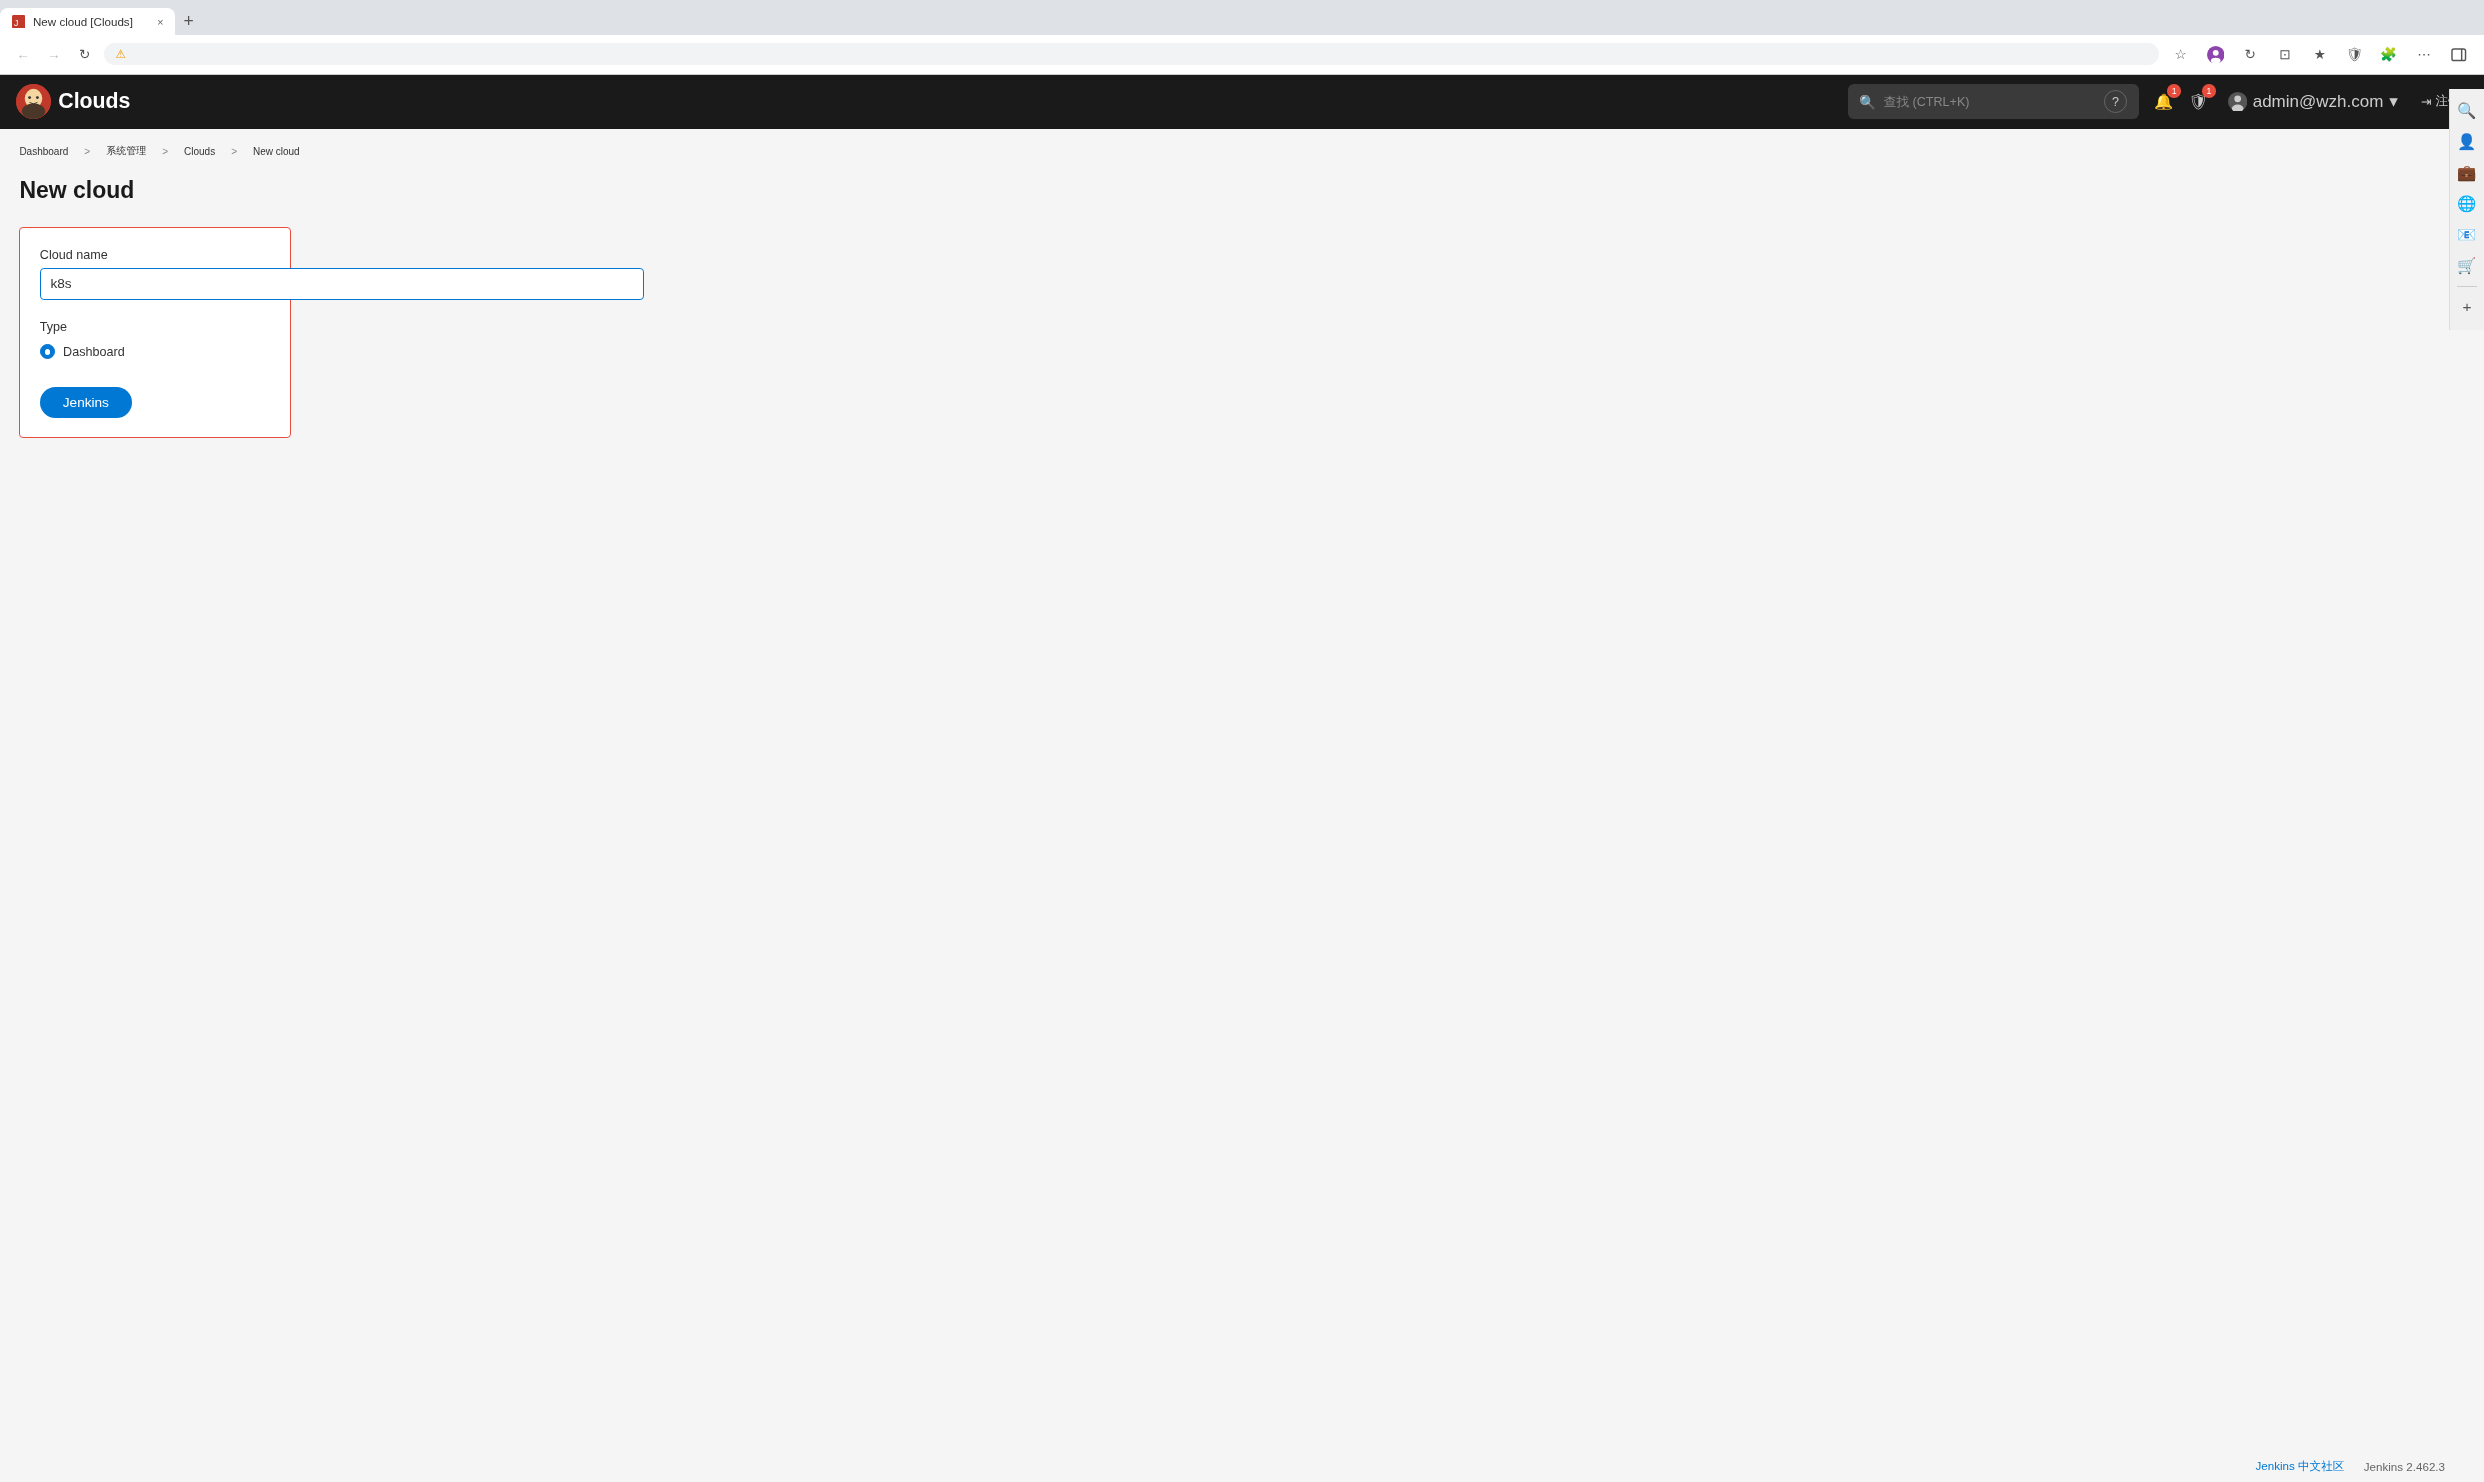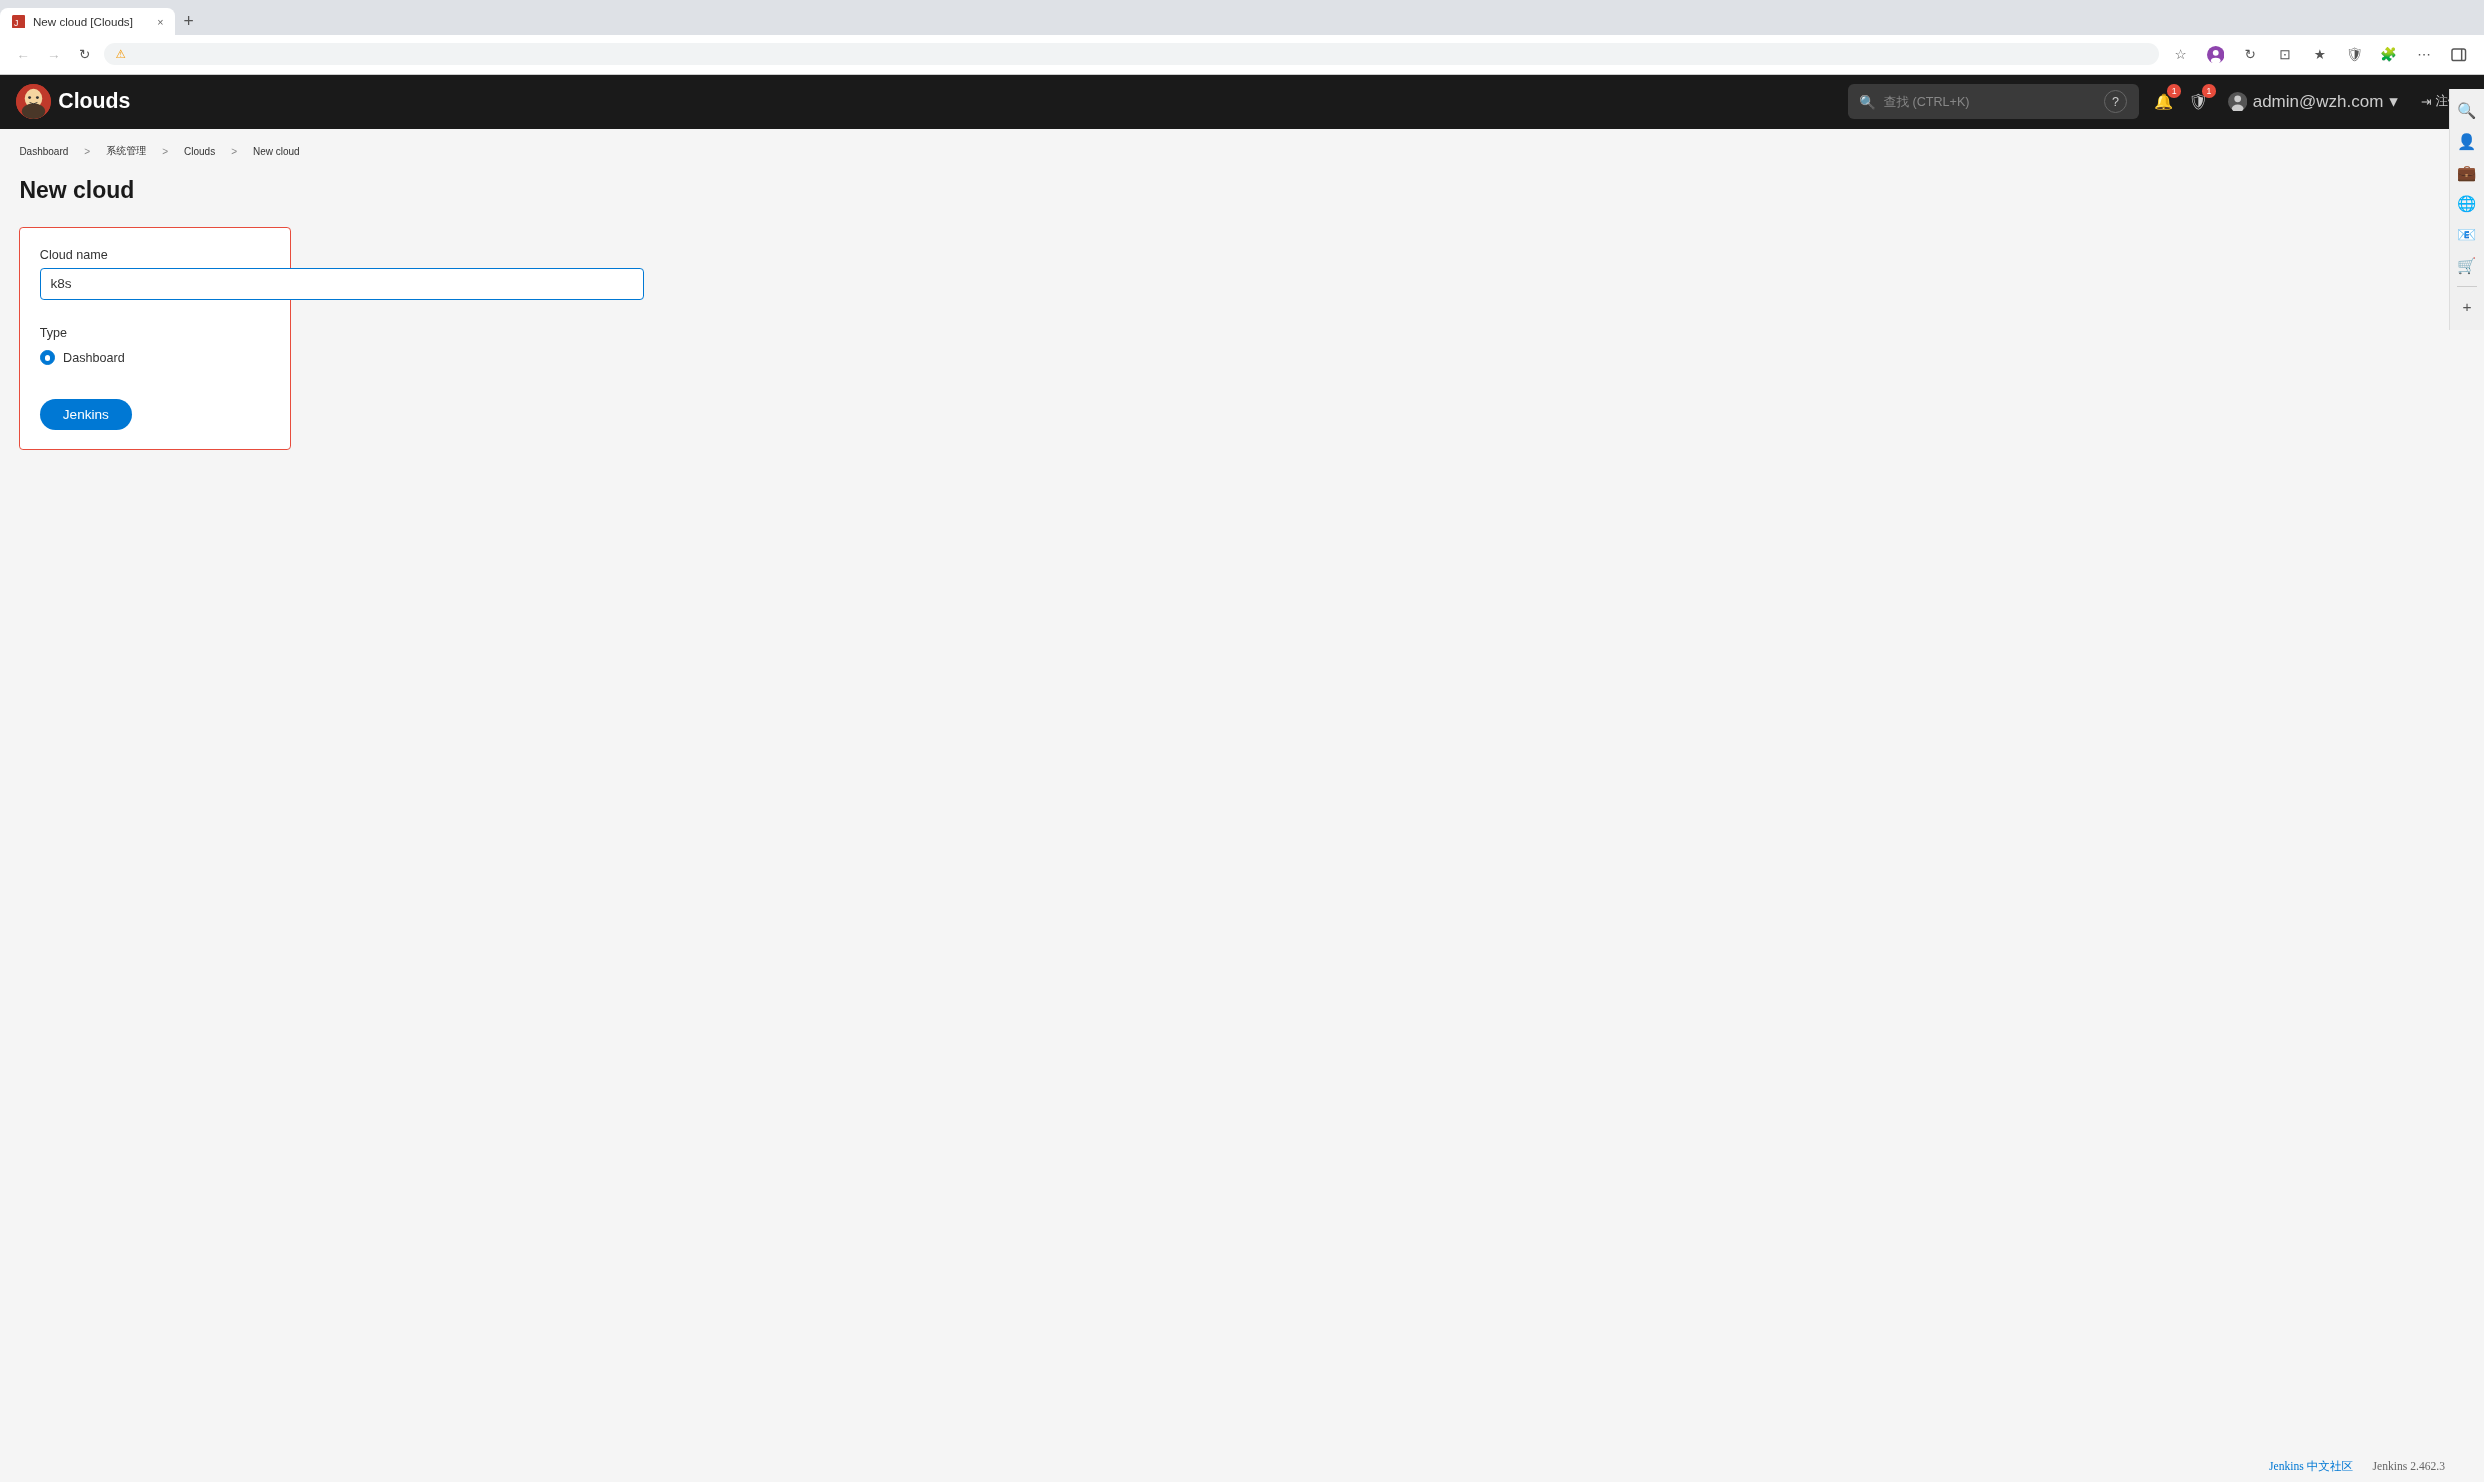--- a/index.html
+++ b/index.html
@@ -52,32 +52,32 @@
     
     .breadcrumb { display: flex; align-items: center; gap: 16px; font-size: 10px; color: #333; margin-bottom: 19.4px; }
     .breadcrumb a { color: #333; text-decoration: none; }
     .breadcrumb-sep { color: #888; }
 
     
     .page-title { font-size: 23px; font-weight: 600; color: #1a1a1a; margin-bottom: 23px; }
 
     
     .form-card { border: 1.9px solid #e74c3c; border-radius: 3.9px; background: #fff; padding: 19.4px; max-width: 272px; }
-    .form-group { margin-bottom: 26px; }
+    .form-group { margin-bottom: 20px; }
     .form-label { display: block; font-size: 12.6px; font-weight: 500; color: #333; margin-bottom: 5.8px; }
     .type-label { font-size: 12.6px; font-weight: 500; color: #333; margin-bottom: 9.7px; }
     .radio-option { display: flex; align-items: center; gap: 7.8px; margin-bottom: 7.8px; cursor: pointer; }
     .radio-dot { width: 15.5px; height: 15.5px; border-radius: 50%; border: 1.9px solid #0078d4; background: #0078d4; display: flex; align-items: center; justify-content: center; flex-shrink: 0; }
     .radio-dot-inner { width: 5.8px; height: 5.8px; border-radius: 50%; background: white; }
     .radio-text { font-size: 12.6px; color: #333; }
     .create-btn { background: #0078d4; color: white; border: none; border-radius: 19.4px; padding: 7.8px 23px; font-size: 13.6px; cursor: pointer; margin-top: 7.8px; }
     .form-input-wide { width: 543px; border: 1.5px solid #0078d4; border-radius: 3.9px; padding: 7.8px 9.7px; font-size: 13.6px; color: #333; outline: none; background: #fff; }
 
     
-    .page-footer { position: fixed; bottom: 0; right: 39px; display: flex; align-items: center; gap: 19.4px; padding: 7.8px 0; font-size: 11.6px; font-family: Liberation Serif, serif; }
+    .page-footer { position: fixed; bottom: 0; right: 39px; display: flex; align-items: center; gap: 19.4px; padding: 7.8px 0; font-size: 11.6px; }
     .footer-link { color: #0078d4; text-decoration: none; }
     .footer-text { color: #666; }
   </style>
 </head>
 <body>
 
 <div class="browser-chrome">
 
   <div class="browser-tab-bar">
     <div class="browser-tab">

